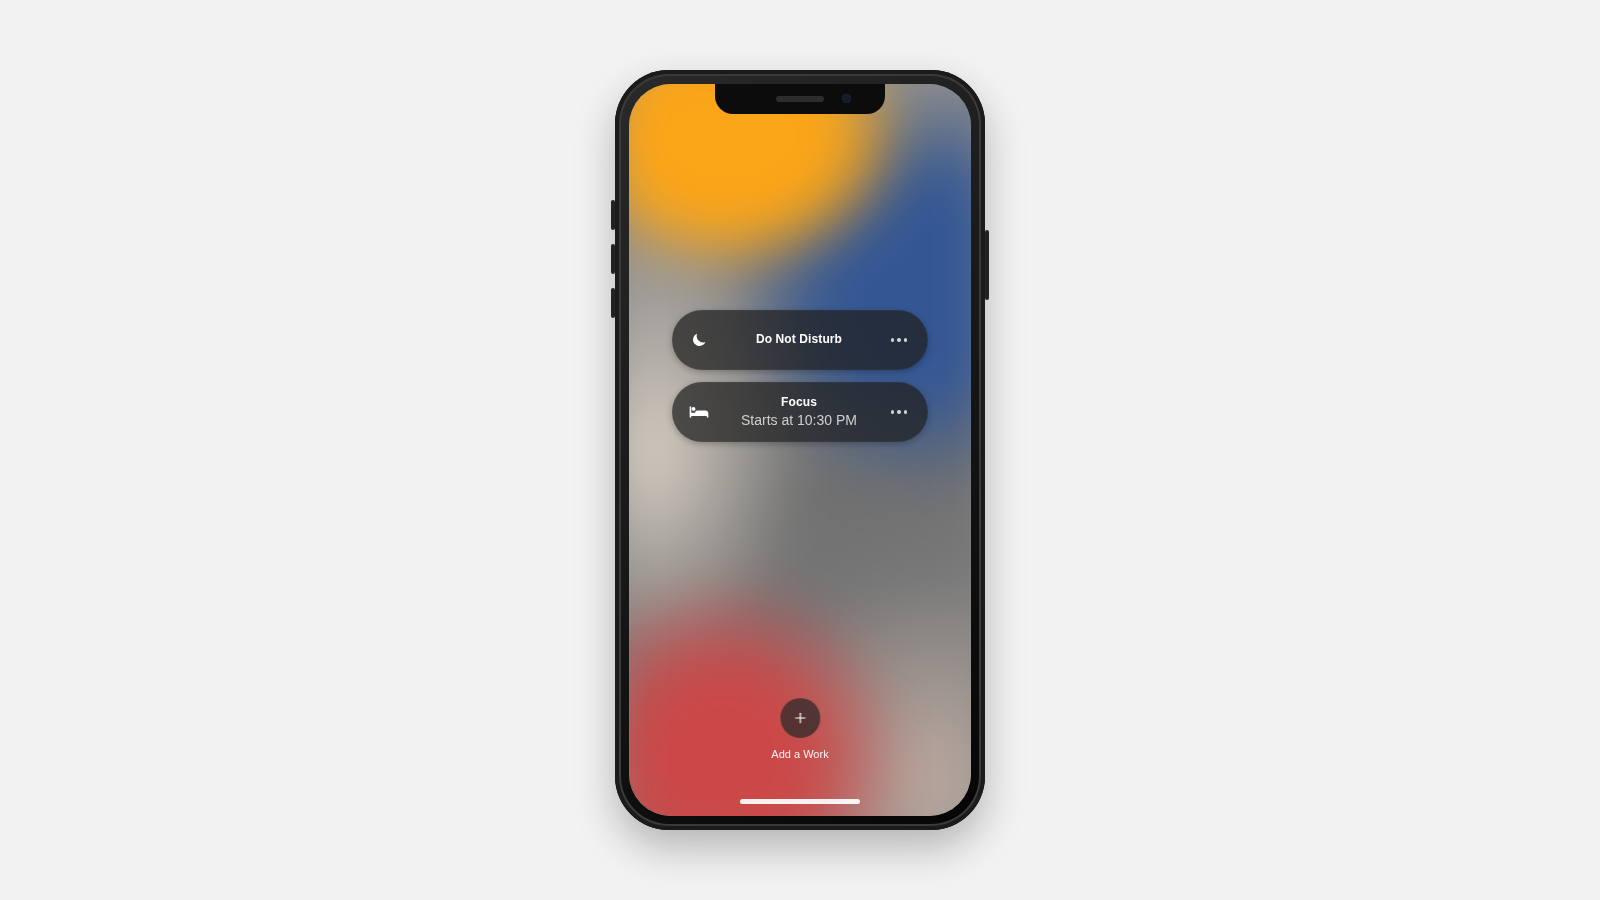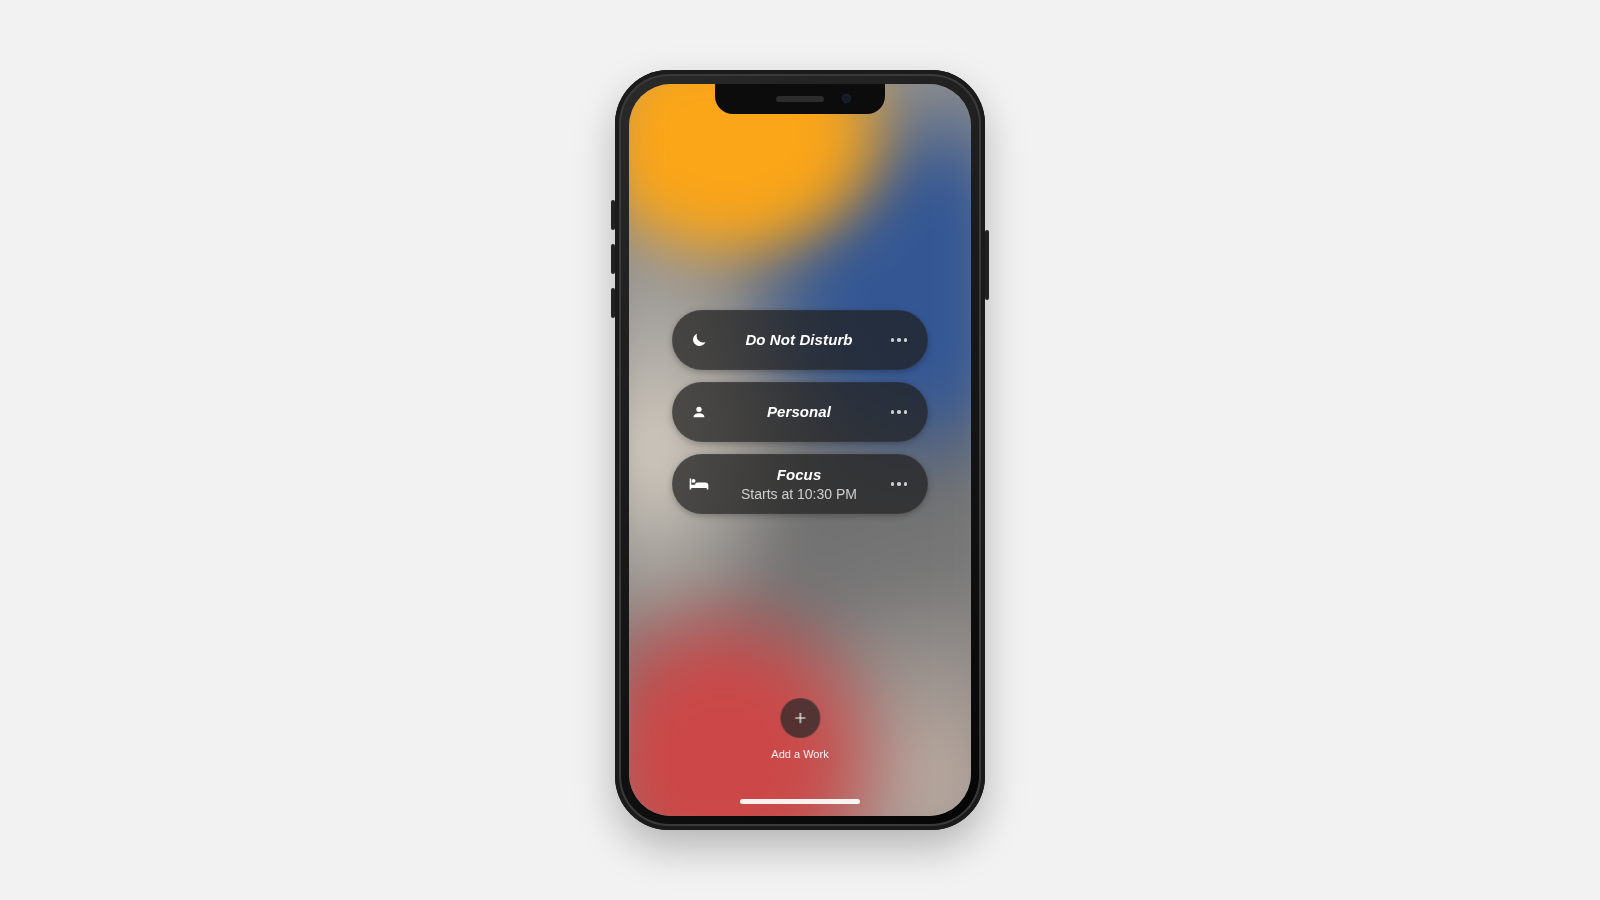--- a/index.html
+++ b/index.html
@@ -160,24 +160,23 @@
   .pill .label-slot {
     flex: 1;
     text-align: center;
     display: flex;
     flex-direction: column;
     align-items: center;
     line-height: 1.15;
     padding: 0 4px;
   }
   .pill .label-slot .title {
-    font-size: 15px;
+    font-size: 12px;
     font-weight: 600;
     letter-spacing: 0.1px;
-    font-style: italic;
   }
   .pill .label-slot .subtitle {
     font-size: 14px;
     font-weight: 400;
     color: var(--pill-sub);
     margin-top: 2px;
   }
 
   .pill .more {
     width: 22px;
@@ -254,37 +253,20 @@
             </span>
             <span class="more">
               <span class="dots">
                   <span></span>
                   <span></span>
                   <span></span>
                 </span>
             </span>
           </div>
 
-          <div class="pill">
-            <span class="icon-slot">
-              <svg viewBox="0 0 24 24" width="16" height="16">
-                  <path d="M12 12a4 4 0 1 0-4-4 4 4 0 0 0 4 4zm0 2c-4.2 0-8 2.1-8 4.7V20h16v-1.3C20 16.1 16.2 14 12 14z"></path>
-                </svg>
-            </span>
-            <span class="label-slot">
-              <span class="title">Personal</span>
-            </span>
-            <span class="more">
-              <span class="dots">
-                  <span></span>
-                  <span></span>
-                  <span></span>
-                </span>
-            </span>
-          </div>
 
 
           <div class="pill">
             <span class="icon-slot">
               <svg viewBox="0 0 28 18" width="22" height="14">
                   <path d="M2 2h2v8h5a3 3 0 0 1 3-3h10a4 4 0 0 1 4 4v5h-2v-2H4v2H2V2zm5 5.5A2.5 2.5 0 1 0 7 2.5 2.5 2.5 0 0 0 7 7.5z"></path>
                 </svg>
             </span>
             <span class="label-slot">
               <span class="title">Focus</span>

